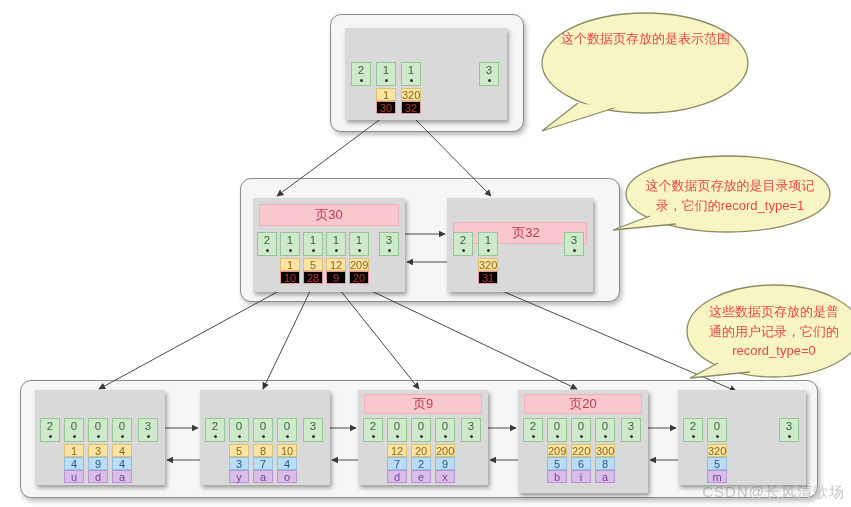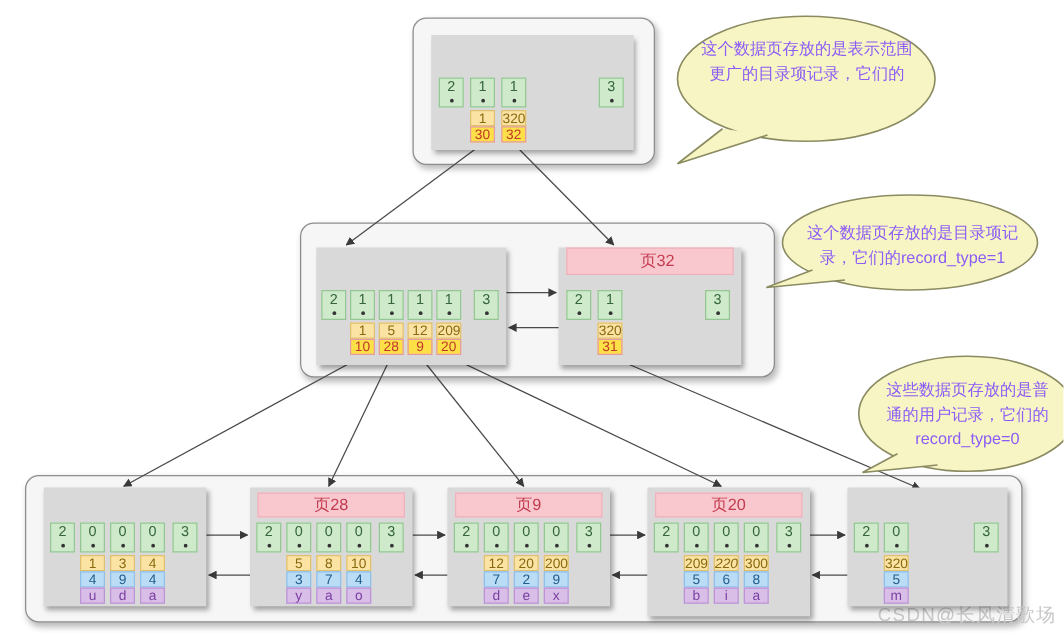--- a/index.html
+++ b/index.html
@@ -11,25 +11,25 @@
   .phead{position:absolute;left:6px;right:6px;background:#f9c7ce;color:#c23b4e;
          font-size:13px;text-align:center;border:1px solid #edb2bc;box-sizing:border-box;}
   .cell{position:absolute;width:20px;height:24px;background:#cfe9cb;border:1px solid #95c795;
         box-sizing:border-box;text-align:center;}
   .cell .num{display:block;font-size:11.5px;line-height:13px;padding-top:1px;color:#35663a;}
   .dot{position:absolute;left:50%;bottom:3px;width:3px;height:3px;margin-left:-1.5px;
        border-radius:50%;background:#333;}
   .scell{position:absolute;width:20px;height:13px;line-height:12px;font-size:11px;
          text-align:center;border:1px solid;box-sizing:border-box;}
   .orange{background:#fbe3a4;border-color:#dfc070;color:#8a6a10;}
-  .pinkc {background:#fde047;border-color:#e49aa7;color:#c0392b;}
+  .pinkc {background:#000000;border-color:#e49aa7;color:#c0392b;}
   .bluec {background:#badcf5;border-color:#8fc0e8;color:#1f5c8b;}
   .purplec{background:#d9bfe8;border-color:#ba94d5;color:#7a3fa0;}
   #overlay{position:absolute;left:0;top:0;width:851px;height:507px;pointer-events:none;}
-  .btext{position:absolute;text-align:center;font-size:13px;line-height:1.5;color:#8b5cf6;}
+  .btext{position:absolute;text-align:center;font-size:13px;line-height:1.5;color:#ef4444;}
   .wm{position:absolute;right:6px;top:483px;font-size:15px;color:#c7c7c7;letter-spacing:1px;}
 </style>
 </head>
 <body>
 
 <div class="stage">
 
   <div class="group" id="gTop" style="left:330px;top:14px;width:192px;height:116px;"></div>
   <div class="group" id="gMid" style="left:240px;top:178px;width:378px;height:122px;"></div>
   <div class="group" id="gBot" style="left:20px;top:380px;width:796px;height:116px;"></div>
@@ -96,21 +96,20 @@
       <path d="M650,216 L613,230 L676,224" fill="#f8f5c4" stroke="#8b8b62" stroke-width="1.3"></path>
     </g>
     <g>
       <ellipse cx="774" cy="331" rx="87" ry="46" fill="#f8f5c4" stroke="#8b8b62" stroke-width="1.3"></ellipse>
       <path d="M718,363 L690,378 L750,372" fill="#f8f5c4" stroke="#8b8b62" stroke-width="1.3"></path>
     </g>
   </svg>
 
   <div class="btext" style="left:548px;top:29px;width:195px;">
     <div>这个数据页存放的是表示范围</div>
-    <div>更广的目录项记录，它们的</div>
   </div>
   <div class="btext" style="left:628px;top:176px;width:204px;">
     <div>这个数据页存放的是目录项记</div>
     <div>录，它们的record_type=1</div>
   </div>
   <div class="btext" style="left:692px;top:302px;width:164px;">
     <div>这些数据页存放的是普</div>
     <div>通的用户记录，它们的</div>
     <div>record_type=0</div>
   </div>
@@ -132,20 +131,21 @@
         <span class="dot"></span>
       </div>
       <div class="scell orange" style="left: 56px; top: 60px;">320</div>
       <div class="scell pinkc" style="left: 56px; top: 73px;">32</div>
       <div class="cell" style="left: 134px; top: 34px;">
         <span class="num">3</span>
         <span class="dot"></span>
       </div>
     </div>
     <div class="page" style="left: 253px; top: 198px; width: 152px; height: 94px;">
+      <div class="phead" style="top: 6px; height: 22px; line-height: 20px;">页30</div>
       <div class="cell" style="left: 4px; top: 34px;">
         <span class="num">2</span>
         <span class="dot"></span>
       </div>
       <div class="cell" style="left: 27px; top: 34px;">
         <span class="num">1</span>
         <span class="dot"></span>
       </div>
       <div class="scell orange" style="left: 27px; top: 60px;">1</div>
       <div class="scell pinkc" style="left: 27px; top: 73px;">10</div>
@@ -166,21 +166,21 @@
         <span class="dot"></span>
       </div>
       <div class="scell orange" style="left: 96px; top: 60px;">209</div>
       <div class="scell pinkc" style="left: 96px; top: 73px;">20</div>
       <div class="cell" style="left: 126px; top: 34px;">
         <span class="num">3</span>
         <span class="dot"></span>
       </div>
     </div>
     <div class="page" style="left: 447px; top: 198px; width: 146px; height: 94px;">
-      <div class="phead" style="top: 0; height: 22px; line-height: 20px; padding-left: 12px;">页32</div>
+      <div class="phead" style="top: 24px; height: 22px; line-height: 20px; padding-left: 12px;">页32</div>
       <div class="cell" style="left: 6px; top: 34px;">
         <span class="num">2</span>
         <span class="dot"></span>
       </div>
       <div class="cell" style="left: 31px; top: 34px;">
         <span class="num">1</span>
         <span class="dot"></span>
       </div>
       <div class="scell orange" style="left: 31px; top: 60px;">320</div>
       <div class="scell pinkc" style="left: 31px; top: 73px;">31</div>
@@ -214,21 +214,20 @@
       </div>
       <div class="scell orange" style="left: 77px; top: 54px;">4</div>
       <div class="scell bluec" style="left: 77px; top: 67px;">4</div>
       <div class="scell purplec" style="left: 77px; top: 80px;">a</div>
       <div class="cell" style="left: 103px; top: 28px;">
         <span class="num">3</span>
         <span class="dot"></span>
       </div>
     </div>
     <div class="page" style="left: 200px; top: 390px; width: 130px; height: 95px;">
-      <div class="phead" style="top: 4px; height: 20px; line-height: 18px;">页28</div>
       <div class="cell" style="left: 5px; top: 28px;">
         <span class="num">2</span>
         <span class="dot"></span>
       </div>
       <div class="cell" style="left: 29px; top: 28px;">
         <span class="num">0</span>
         <span class="dot"></span>
       </div>
       <div class="scell orange" style="left: 29px; top: 54px;">5</div>
       <div class="scell bluec" style="left: 29px; top: 67px;">3</div>
@@ -294,21 +293,21 @@
         <span class="num">0</span>
         <span class="dot"></span>
       </div>
       <div class="scell orange" style="left: 29px; top: 54px;">209</div>
       <div class="scell bluec" style="left: 29px; top: 67px;">5</div>
       <div class="scell purplec" style="left: 29px; top: 80px;">b</div>
       <div class="cell" style="left: 53px; top: 28px;">
         <span class="num">0</span>
         <span class="dot"></span>
       </div>
-      <div class="scell orange" style="left: 53px; top: 54px; font-style: italic;">220</div>
+      <div class="scell orange" style="left: 53px; top: 54px;">220</div>
       <div class="scell bluec" style="left: 53px; top: 67px;">6</div>
       <div class="scell purplec" style="left: 53px; top: 80px;">i</div>
       <div class="cell" style="left: 77px; top: 28px;">
         <span class="num">0</span>
         <span class="dot"></span>
       </div>
       <div class="scell orange" style="left: 77px; top: 54px;">300</div>
       <div class="scell bluec" style="left: 77px; top: 67px;">8</div>
       <div class="scell purplec" style="left: 77px; top: 80px;">a</div>
       <div class="cell" style="left: 103px; top: 28px;">

